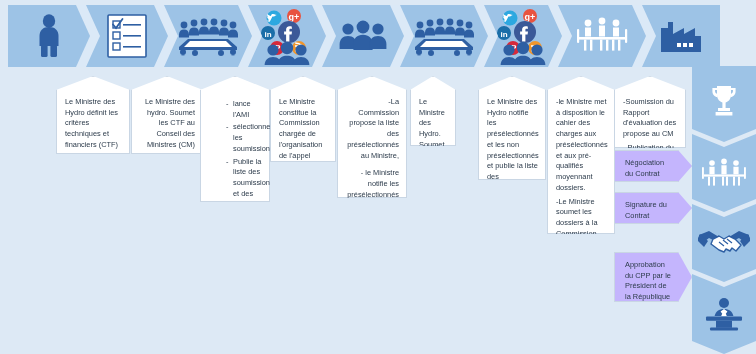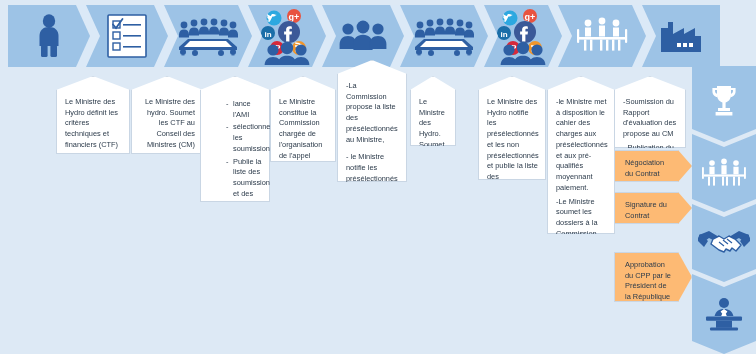--- a/index.html
+++ b/index.html
@@ -51,21 +51,21 @@
     box-shadow:1.5px 2px 2px rgba(120,140,165,.35);
   }
   .pbox p{margin:0 0 3px 0;}
   .pbox ul{margin:2px 0 0 0;padding:0 0 0 8px;list-style:none;}
   .pbox ul li{margin:0 0 2px 16px;position:relative;}
   .pbox ul li:before{content:"-";position:absolute;left:-7px;top:0;}
 
   
   .abox{
     position:absolute;
-    background:#fdba74;
+    background:#c4b5fd;
     border:1px solid #c9d6e4;
     -webkit-clip-path:polygon(0 0, calc(100% - 14px) 0, 100% 50%, calc(100% - 14px) 100%, 0 100%);
     clip-path:polygon(0 0, calc(100% - 14px) 0, 100% 50%, calc(100% - 14px) 100%, 0 100%);
     box-sizing:border-box;
     padding:7px 18px 5px 10px;
     font-size:7.4px;line-height:1.45;color:#2b3a4a;
     box-shadow:1.5px 2px 2px rgba(120,140,165,.35);
   }
   .abox p{margin:0;}
 
@@ -315,35 +315,35 @@
       <li>lance l'AMI</li>
       <li> sélectionne les soumissionnaires.</li>
       <li>Publie la liste des soumissionnaires et des sélectionnés.</li>
     </ul>
   </div>
 
   <div class="pbox" style="left:270px;top:76px;width:66px;height:86px;">
     <p>Le Ministre constitue la Commission chargée de l'organisation de l'appel d'offres</p>
   </div>
 
-  <div class="pbox" style="left:337px;top:60px;width:70px;height:122px;">
+  <div class="pbox" style="left:337px;top:76px;width:70px;height:122px;text-align:right;">
     <p>-La Commission propose la liste des présélectionnés au Ministre,</p>
     <p style="margin-top:7px;"> - le Ministre notifie les présélectionnés et les non présélectionnés.</p>
   </div>
 
   <div class="pbox" style="left:410px;top:76px;width:46px;height:70px;">
     <p>Le Ministre des Hydro. Soumet le Rapport final des offres au CM</p>
   </div>
 
   <div class="pbox" style="left:478px;top:76px;width:68px;height:104px;">
     <p>Le Ministre des Hydro notifie les présélectionnés et les non présélectionnés et publie la liste des présélectionnés.</p>
   </div>
 
   <div class="pbox" style="left:547px;top:76px;width:68px;height:158px;">
-    <p>-le Ministre met à disposition le cahier des charges aux présélectionnés et aux pré-qualifiés moyennant paiement.</p>
+    <p>-le Ministre met à disposition le cahier des charges aux présélectionnés et aux pré-qualifiés moyennant dossiers.</p>
     <p>-Le Ministre soumet les dossiers à la Commission d'évaluation des offres</p>
   </div>
 
   <div class="pbox" style="left:614px;top:76px;width:72px;height:72px;">
     <p>-Soumission du Rapport d'évaluation des propose au CM</p>
     <p>- Publication du Sélectionné</p>
   </div>
 
   <div class="abox" style="left:614px;top:150px;width:78px;height:32px;">
     <p>Négociation du Contrat</p>

